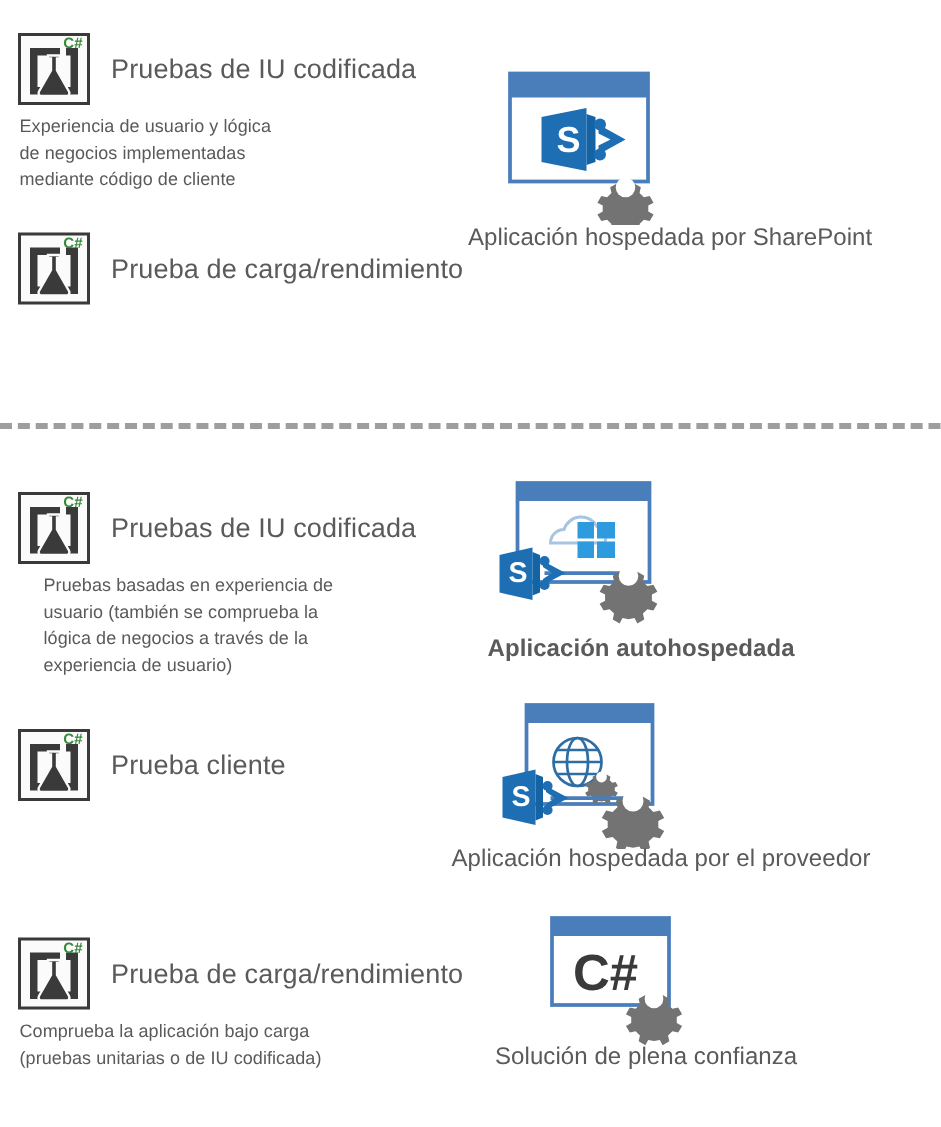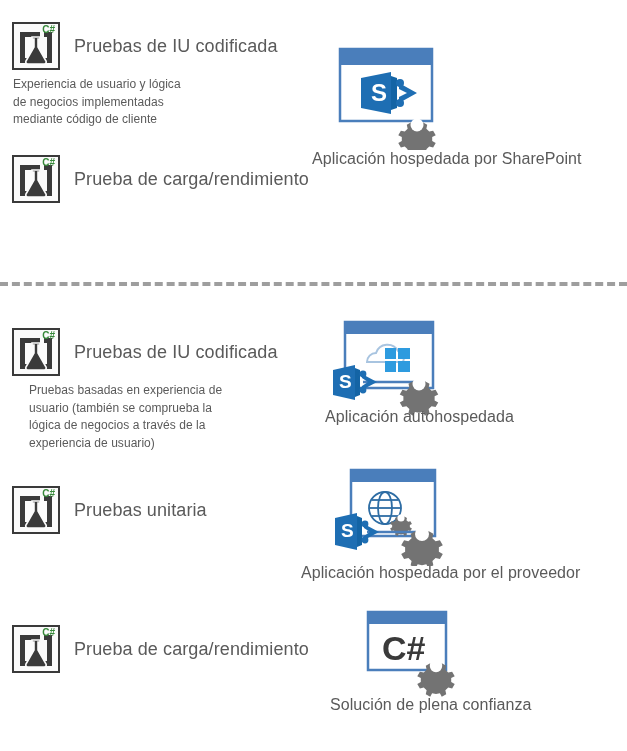--- a/index.html
+++ b/index.html
@@ -152,34 +152,36 @@
 
   <div class="test-row" style="left:12px; top:486px;">
     <div class="test-icon">
       <svg width="44" height="44" viewBox="0 0 44 44" aria-hidden="true">
         <path d="M6 8 H26 V13 H11 V34 H26 V39 H6 Z" fill="#3a3a3a"></path>
         <path d="M38 8 H30 V13 H33 V34 H30 V39 H38 Z" fill="#3a3a3a"></path>
         <path d="M18 13 h8 v2 h-2 v8 l8 14 a2 2 0 0 1 -1.7 3 H13.7 a2 2 0 0 1 -1.7 -3 l8 -14 v-8 h-2 z" fill="#3a3a3a" stroke="#fbfbfb" stroke-width="1.6"></path>
       </svg>
       <span style="position:absolute;right:3px;top:0px;font-size:10px;font-weight:bold;color:#37893a;font-family:'Liberation Sans',sans-serif;">C#</span>
     </div>
-    <div class="test-title">Pruebas unitaria</div>
+    <div class="test-title">Prueba cliente</div>
   </div>
 
   <div class="test-row" style="left:12px; top:625px;">
     <div class="test-icon">
       <svg width="44" height="44" viewBox="0 0 44 44" aria-hidden="true">
         <path d="M6 8 H26 V13 H11 V34 H26 V39 H6 Z" fill="#3a3a3a"></path>
         <path d="M38 8 H30 V13 H33 V34 H30 V39 H38 Z" fill="#3a3a3a"></path>
         <path d="M18 13 h8 v2 h-2 v8 l8 14 a2 2 0 0 1 -1.7 3 H13.7 a2 2 0 0 1 -1.7 -3 l8 -14 v-8 h-2 z" fill="#3a3a3a" stroke="#fbfbfb" stroke-width="1.6"></path>
       </svg>
       <span style="position:absolute;right:3px;top:0px;font-size:10px;font-weight:bold;color:#37893a;font-family:'Liberation Sans',sans-serif;">C#</span>
     </div>
     <div class="test-title">Prueba de carga/rendimiento</div>
   </div>
+  <div class="test-desc" style="left:13px; top:679px; width:310px;">Comprueba la aplicación bajo carga
+(pruebas unitarias o de IU codificada)</div>
 
   <div class="app-block" style="left:327px; top:318px;">
     <div class="app-art">
       <svg width="125" height="100" viewBox="0 0 125 100" aria-hidden="true">
         <rect x="18" y="4" width="88" height="66" fill="#ffffff" stroke="#4a7ebb" stroke-width="2.5"></rect>
         <rect x="18" y="4" width="88" height="12" fill="#4a7ebb"></rect>
 
         <path d="M40 44 a9 9 0 0 1 9 -9 a12 12 0 0 1 22 -2 a8 8 0 0 1 5 11 z" fill="#ffffff" stroke="#a8c4e0" stroke-width="2"></path>
 
         <g transform="translate(58,30)">
@@ -197,21 +199,21 @@
         <path d="M35 56 L50 64 L35 72 L35 68 L41 64 L35 60 Z" fill="#1e6eb3"></path>
         <circle cx="36" cy="56" r="3.4" fill="#1e6eb3"></circle>
         <circle cx="36" cy="72" r="3.4" fill="#1e6eb3"></circle>
 
         <g transform="translate(92,66)">
           <path d="M0,-22 l5.4,1.1 2.6,-4.9 6.2,3.6 -1.2,5.4 4,3.9 5.4,-1.2 3.6,6.2 -4.9,2.6 0,5.6 4.9,2.6 -3.6,6.2 -5.4,-1.2 -4,3.9 1.2,5.4 -6.2,3.6 -2.6,-4.9 -5.4,1.1 -5.4,-1.1 -2.6,4.9 -6.2,-3.6 1.2,-5.4 -4,-3.9 -5.4,1.2 -3.6,-6.2 4.9,-2.6 0,-5.6 -4.9,-2.6 3.6,-6.2 5.4,1.2 4,-3.9 -1.2,-5.4 6.2,-3.6 2.6,4.9 z" fill="#737373" transform="scale(0.74) translate(0,22)"></path>
           <circle cx="0" cy="0" r="6.5" fill="#ffffff"></circle>
         </g>
       </svg>
     </div>
-    <div class="app-caption" style="left:-2px; top:90px;">Aplicación autohospedada</div>
+    <div class="app-caption" style="left:-2px; top:106px;font-weight:bold;">Aplicación autohospedada</div>
   </div>
 
   <div class="app-block" style="left:327px; top:466px;">
     <div class="app-art">
       <svg width="125" height="100" viewBox="0 0 125 100" aria-hidden="true">
         <rect x="24" y="4" width="84" height="66" fill="#ffffff" stroke="#4a7ebb" stroke-width="2.5"></rect>
         <rect x="24" y="4" width="84" height="12" fill="#4a7ebb"></rect>
 
         <g transform="translate(58,42)" stroke="#2e6da4" stroke-width="1.8" fill="none">
           <circle cx="0" cy="0" r="16"></circle>

